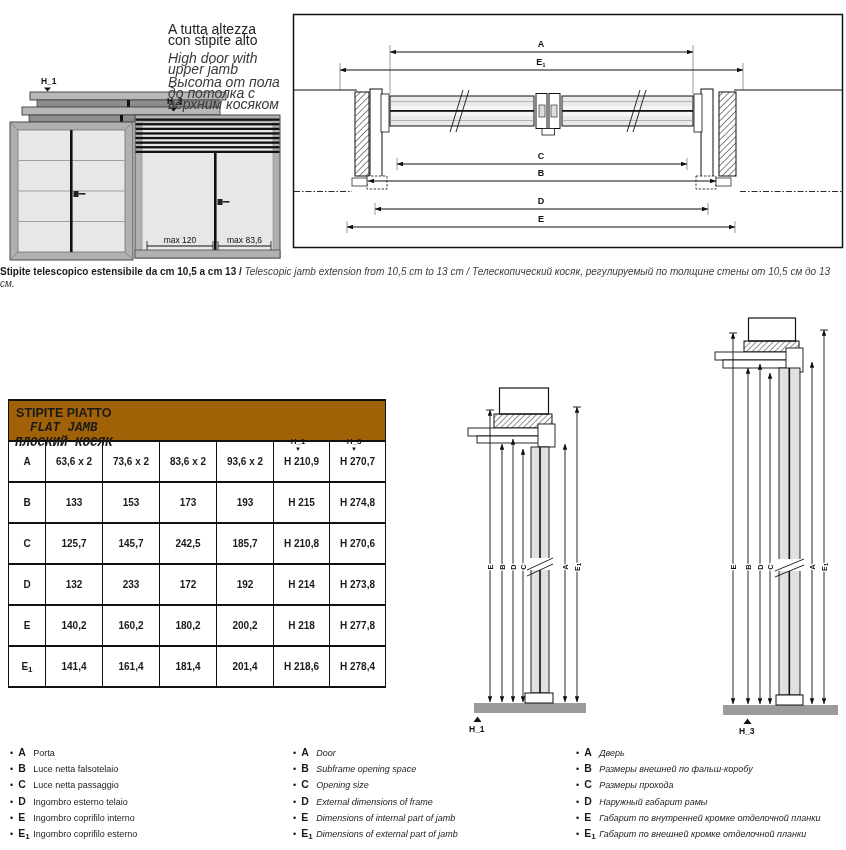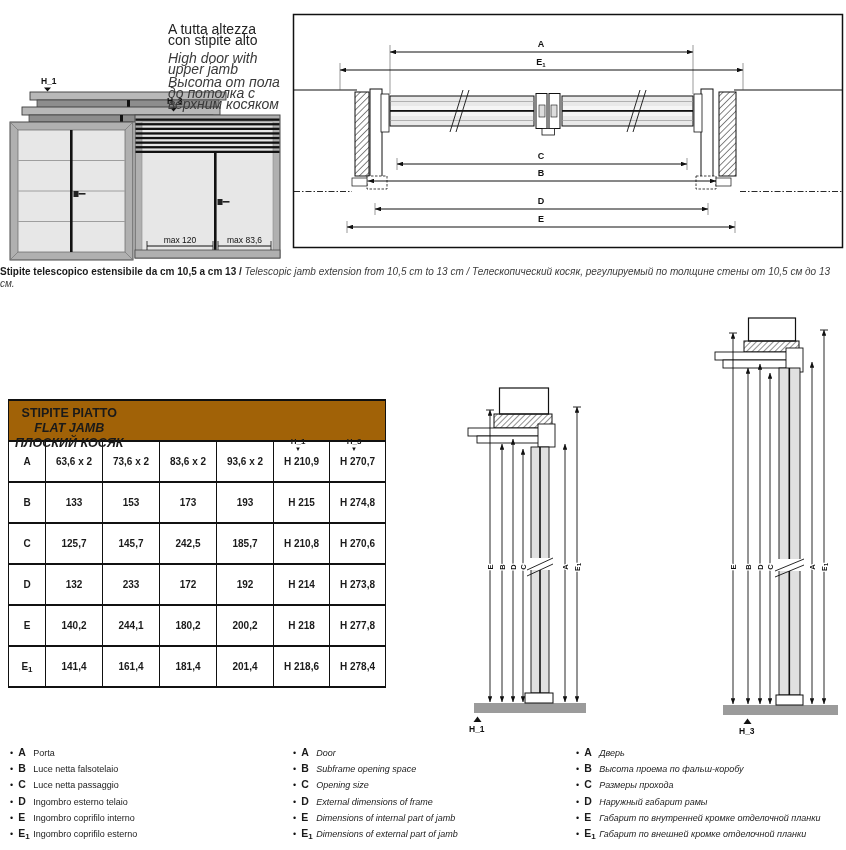--- a/index.html
+++ b/index.html
@@ -27,21 +27,21 @@
   }
   table.spec td{
     border:1.5px solid #111;border-top-width:2px;border-bottom-width:2px;
     text-align:center;vertical-align:middle;
     font-size:10px;font-weight:bold;padding:0;height:39px;
   }
   td.thead{
     background:#a16207;height:61px;position:relative;text-align:left;
   }
   .titles{position:absolute;left:6px;top:5px;font-size:12.5px;font-weight:bold;line-height:15px;}
-  .title-en,.title-ru{font-style:italic;}
+  .title-en,.title-ru{font-style:italic;font-family:Liberation Mono, monospace;}
   .colhead{position:absolute;top:36px;width:56px;text-align:center;font-size:8px;font-weight:bold;}
   .colhead .arr{display:block;font-size:6px;line-height:6px;margin-top:0px;color:#111;}
   .ch1{left:261px;}
   .ch3{left:317px;}
   td.rowlab{font-size:12.5px;}
   sub.s1{font-size:8px;vertical-align:-2px;line-height:0;}
   
   .legend{top:747px;width:276px;font-size:9px;line-height:11px;}
   .leg-it{left:10px;}
   .leg-en{left:293px;}
@@ -294,21 +294,21 @@
     <td>132</td>
     <td>233</td>
     <td>172</td>
     <td>192</td>
     <td>H 214</td>
     <td>H 273,8</td>
   </tr>
   <tr>
     <td class="rowlab">E</td>
     <td>140,2</td>
-    <td>244,1</td>
+    <td>160,2</td>
     <td>180,2</td>
     <td>200,2</td>
     <td>H 218</td>
     <td>H 277,8</td>
   </tr>
   <tr>
     <td class="rowlab"><span>E</span><sub class="s1">1</sub></td>
     <td>141,4</td>
     <td>161,4</td>
     <td>181,4</td>
@@ -472,21 +472,21 @@
 
 <div class="abs legend leg-ru">
   <div class="leg-item">
       <span class="bullet">•</span>
       <span class="letter"><span>A</span><sub class="s1"></sub></span>
       <span class="txt">Дверь</span>
     </div>
   <div class="leg-item">
       <span class="bullet">•</span>
       <span class="letter"><span>B</span><sub class="s1"></sub></span>
-      <span class="txt">Высота проема по фальш-коробу</span>
+      <span class="txt">Размеры внешней по фальш-коробу</span>
     </div>
   <div class="leg-item">
       <span class="bullet">•</span>
       <span class="letter"><span>C</span><sub class="s1"></sub></span>
       <span class="txt">Размеры прохода</span>
     </div>
   <div class="leg-item">
       <span class="bullet">•</span>
       <span class="letter"><span>D</span><sub class="s1"></sub></span>
       <span class="txt">Наружный габарит рамы</span>

